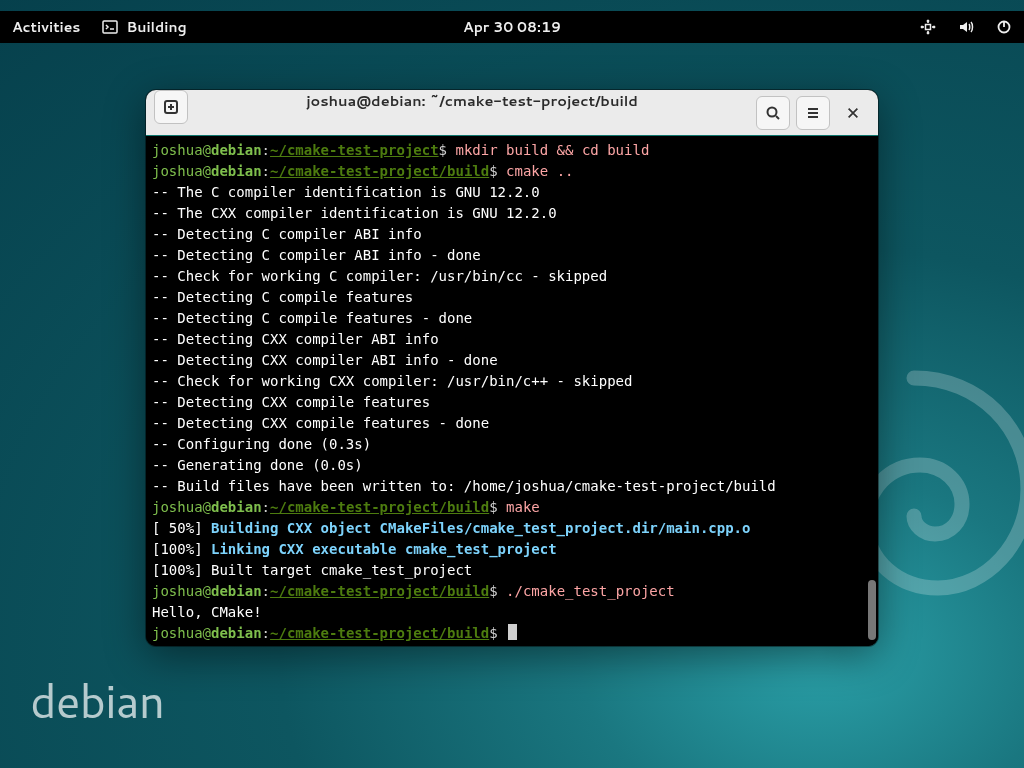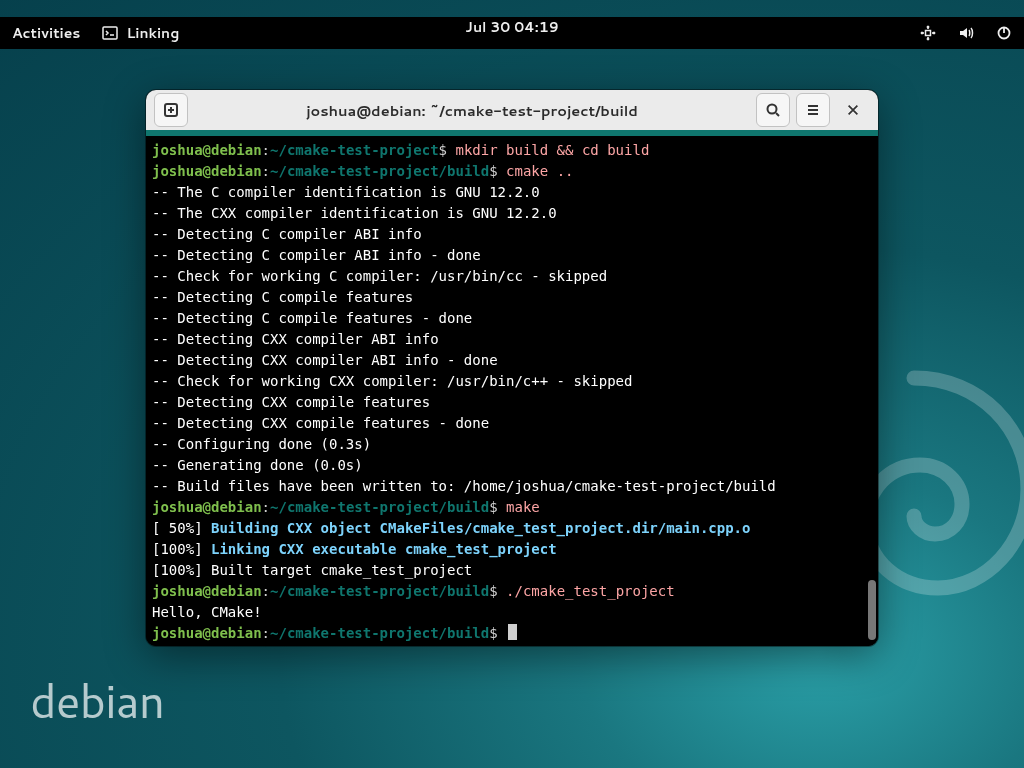--- a/index.html
+++ b/index.html
@@ -11,64 +11,64 @@
   
   .swirl {
     position: absolute; right: -40px; bottom: 120px; width: 300px; height: 300px;
     opacity: 0.22; pointer-events: none;
   }
   .swirl svg { width: 100%; height: 100%; }
   .debian-mark { position: absolute; left: 30px; bottom: 35px; color: #fff; font-size: 46px; font-weight: 400; letter-spacing: -1px; opacity: 0.7; }
 
   
   .topbar {
-    position: absolute; top: 17px; left: 0; right: 0; height: 32px;
-    background: #000; color: #eee; display: flex; 
+    position: absolute; top: 11px; left: 0; right: 0; height: 32px;
+    background: #000; color: #eee; display: flex; align-items: center;
     font-size: 14px; font-weight: 600; padding: 0 12px; justify-content: space-between;
     z-index: 10;
   }
   .topbar .left, .topbar .right { display: flex; align-items: center; gap: 22px; }
   .topbar .app { display: inline-flex; align-items: center; gap: 8px; }
   .topbar .icon { width: 16px; height: 16px; display: inline-flex; align-items: center; justify-content: center; }
   .topbar .icon svg { width: 16px; height: 16px; fill: #eee; stroke: #eee; }
   .topbar .center { position: absolute; left: 50%; transform: translateX(-50%); }
 
   
   .win {
     position: absolute; left: 146px; top: 90px; width: 732px; height: 556px;
     background: #000; border-radius: 10px; overflow: hidden;
     box-shadow: 0 10px 40px rgba(0,0,0,0.45), 0 0 0 1px rgba(0,0,0,0.4);
     display: flex; flex-direction: column;
   }
   .titlebar {
-    height: 46px; background: #ebebeb; border-bottom: 6px solid #0f766e;
-    display: flex; align-items: center; padding: 0 8px; gap: 6px;
+    height: 46px; background: #ebebeb; border-bottom: 1px solid #0f766e;
+    display: flex; padding: 0 8px; gap: 6px;
     position: relative;
   }
   .tb-btn {
     width: 34px; height: 34px; border: 1px solid #c2c2c2; background: #f6f6f6;
     border-radius: 6px; display: inline-flex; align-items: center; justify-content: center;
     cursor: pointer;
   }
   .tb-btn svg { width: 16px; height: 16px; stroke: #333; fill: none; stroke-width: 2; }
   .tb-title { flex: 1; text-align: center; font-size: 14.5px; font-weight: 700; color: #2b2b2b; }
   .tb-right { display: flex; align-items: center; gap: 6px; }
   .tb-close { width: 34px; height: 34px; display: inline-flex; align-items: center; justify-content: center; cursor: pointer; border-radius: 6px; }
   .tb-close svg { width: 14px; height: 14px; stroke: #333; stroke-width: 2; }
 
   .term {
     flex: 1; background: #000; color: #cfcfcf;
     font-family: "DejaVu Sans Mono", "Liberation Mono", monospace;
     font-size: 14px; line-height: 21px; padding: 4px 6px;
     white-space: pre; overflow: hidden; position: relative;
   }
   .scrollbar-stub { position: absolute; right: 2px; bottom: 6px; width: 8px; height: 60px; background: #777; border-radius: 4px; }
-  .c-user { color: #7fbf4d; font-weight: bold; }
+  .c-user { color: #7fbf4d; font-weight: normal; }
   .c-host { color: #7fbf4d; font-weight: bold; }
-  .c-path { color: #0f766e; font-weight: bold; }
+  .c-path { color: #4d7c0f; font-weight: bold; text-decoration: underline; }
   .c-colon { color: #cfcfcf; }
   .c-dollar { color: #cfcfcf; }
   .c-cmd { color: #fca5a5; }
   .c-text { color: #ffffff; }
   .c-build { color: #7dd3fc; font-weight: bold; }
   .line { display: block; }
   .cursor-block { display: inline-block; width: 9px; height: 16px; background: #cfcfcf; vertical-align: -2px; margin-left: 2px; }
 </style>
 </head>
 <body>
@@ -76,24 +76,24 @@
 <div class="topbar">
   <div class="left">
     <span>Activities</span>
     <span class="app">
       <span class="icon">
         <svg viewBox="0 0 16 16">
             <rect x="1" y="2" width="14" height="12" rx="1" fill="none" stroke="#eee" stroke-width="1.5"></rect>
             <path d="M4 6l2 2-2 2M8 10h4" stroke="#eee" stroke-width="1.5" fill="none"></path>
           </svg>
       </span>
-      <span>Linking</span>
+      <span>Building</span>
     </span>
   </div>
-  <div class="center">Jul 30  04:19</div>
+  <div class="center">Apr 30  08:19</div>
   <div class="right">
     <span class="icon">
       <svg viewBox="0 0 16 16">
           <path d="M8 1v3M8 12v3M1 8h3M12 8h3" stroke-width="1.5"></path>
           <rect x="5.5" y="5.5" width="5" height="5" fill="none" stroke-width="1.5"></rect>
           <circle cx="2" cy="8" r="1" fill="#eee"></circle>
           <circle cx="14" cy="8" r="1" fill="#eee"></circle>
           <circle cx="8" cy="2" r="1" fill="#eee"></circle>
           <circle cx="8" cy="14" r="1" fill="#eee"></circle>
         </svg>

